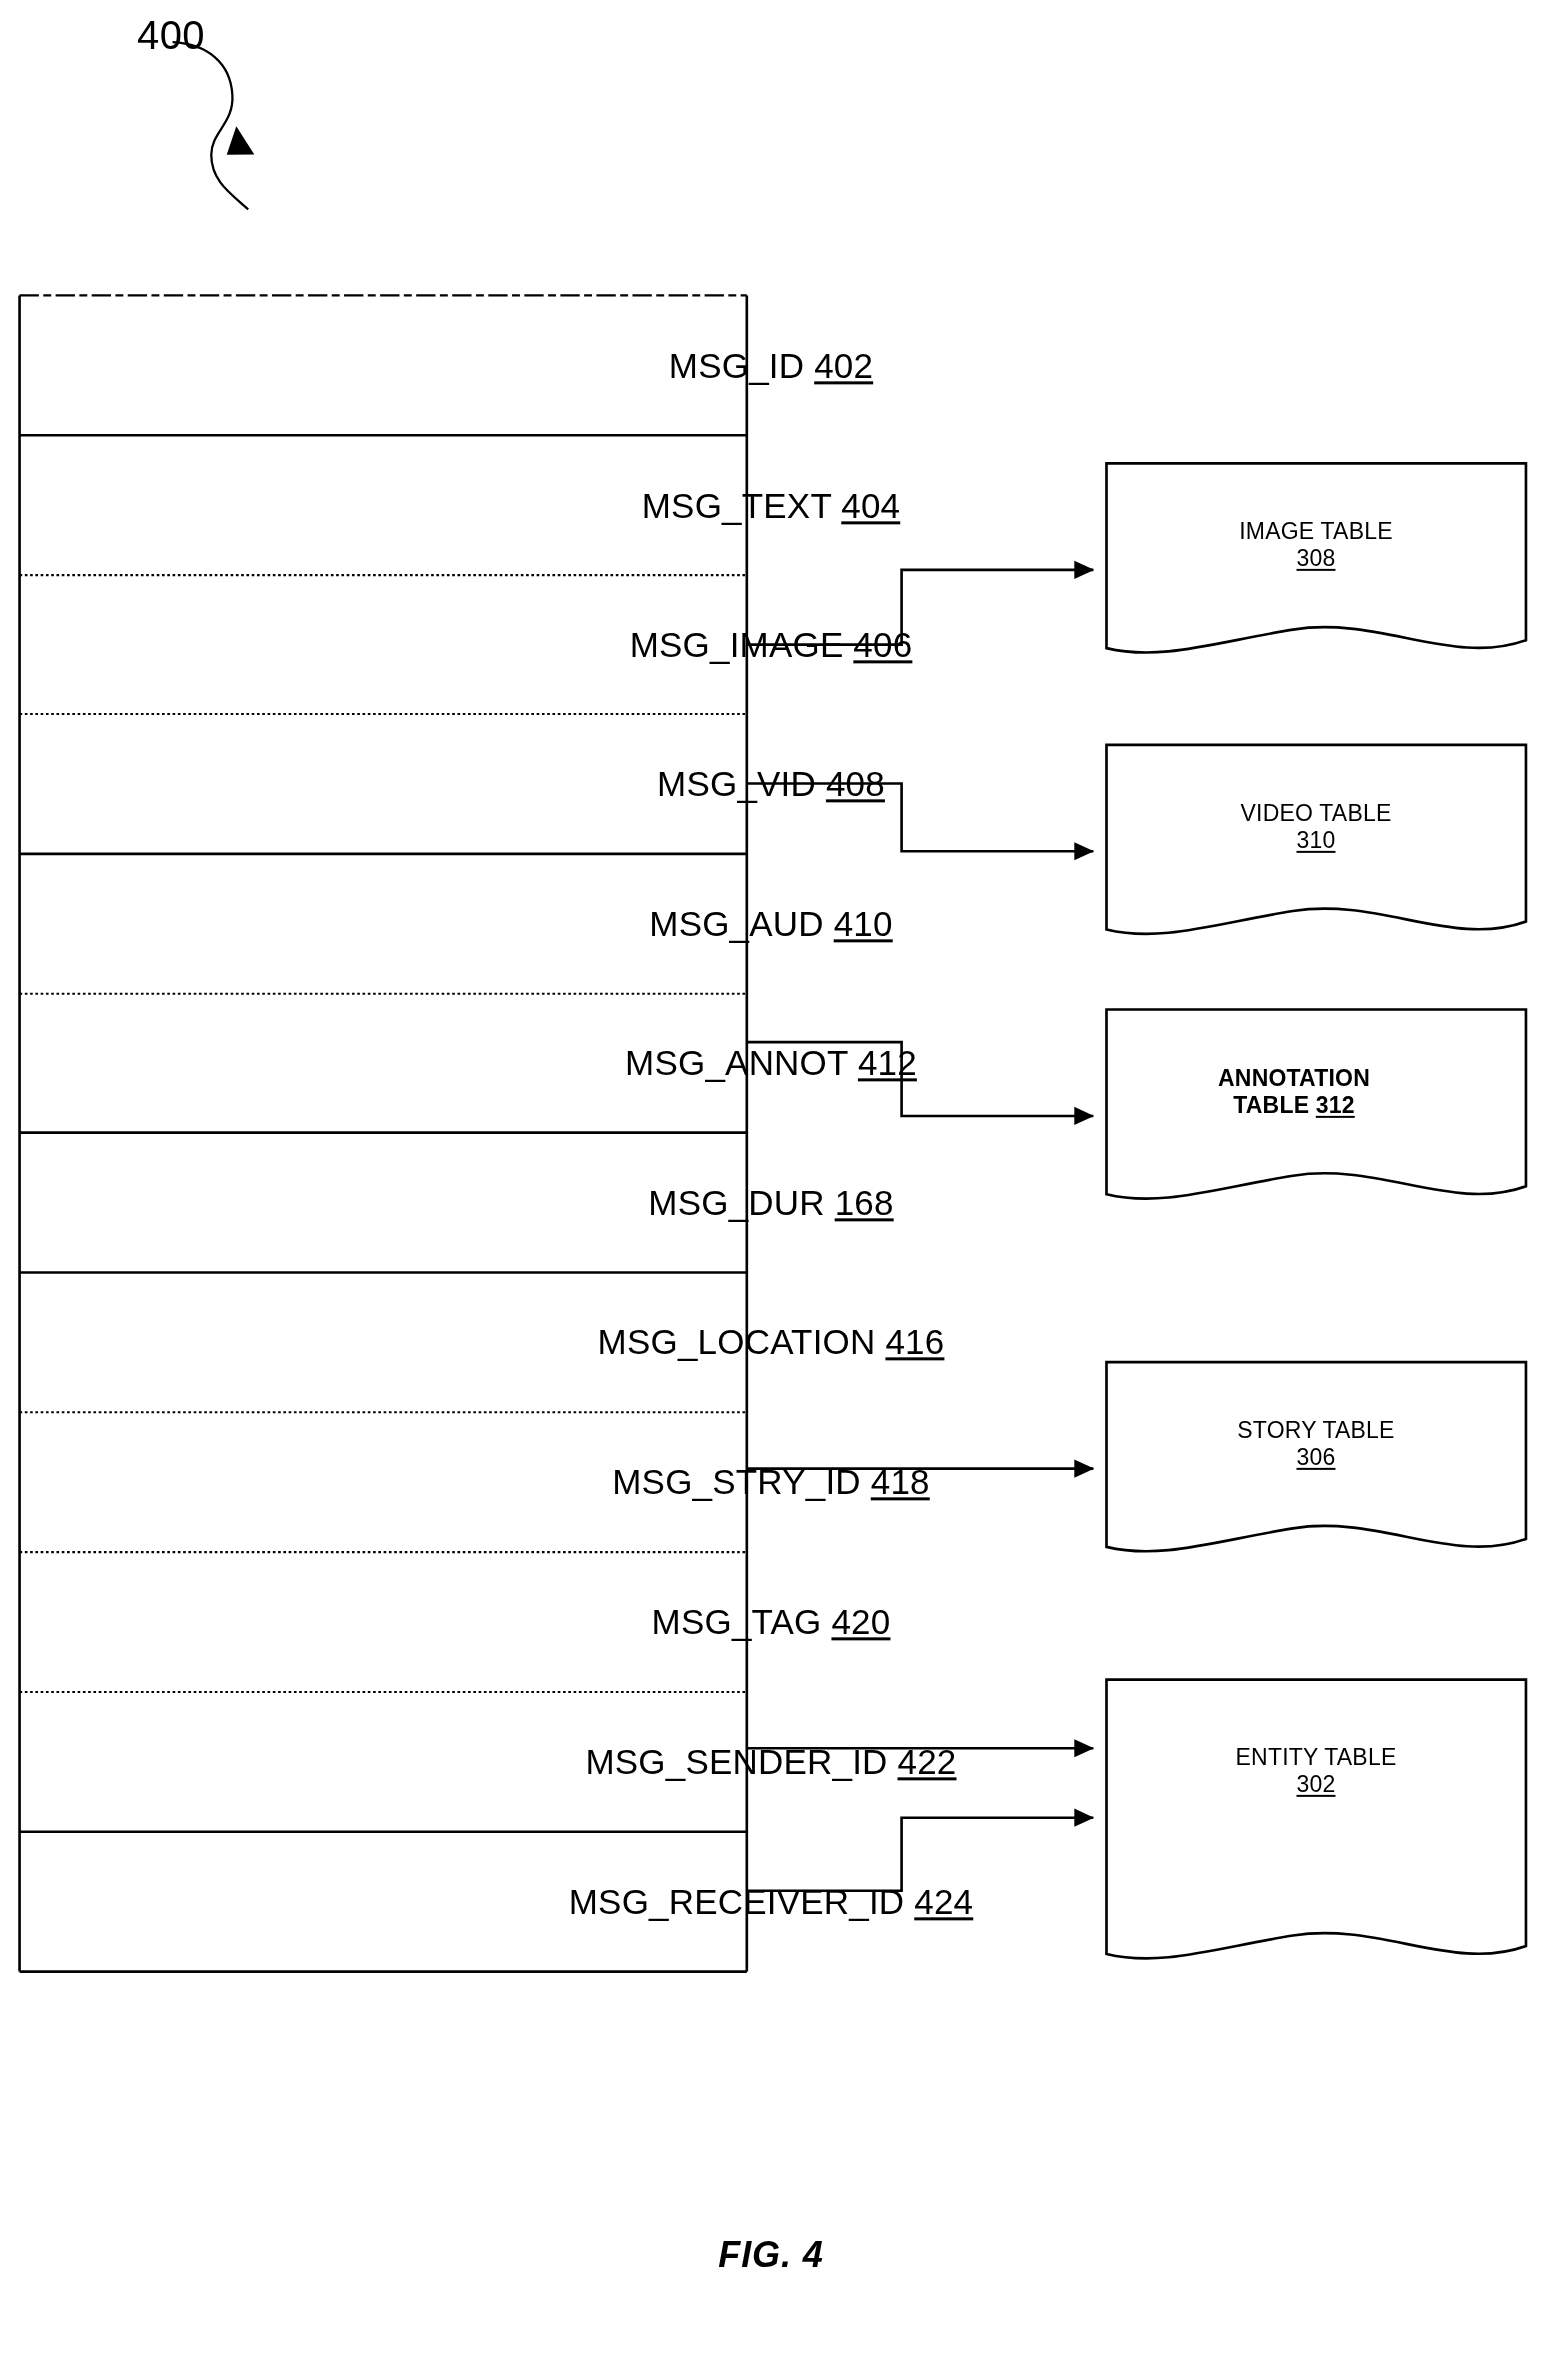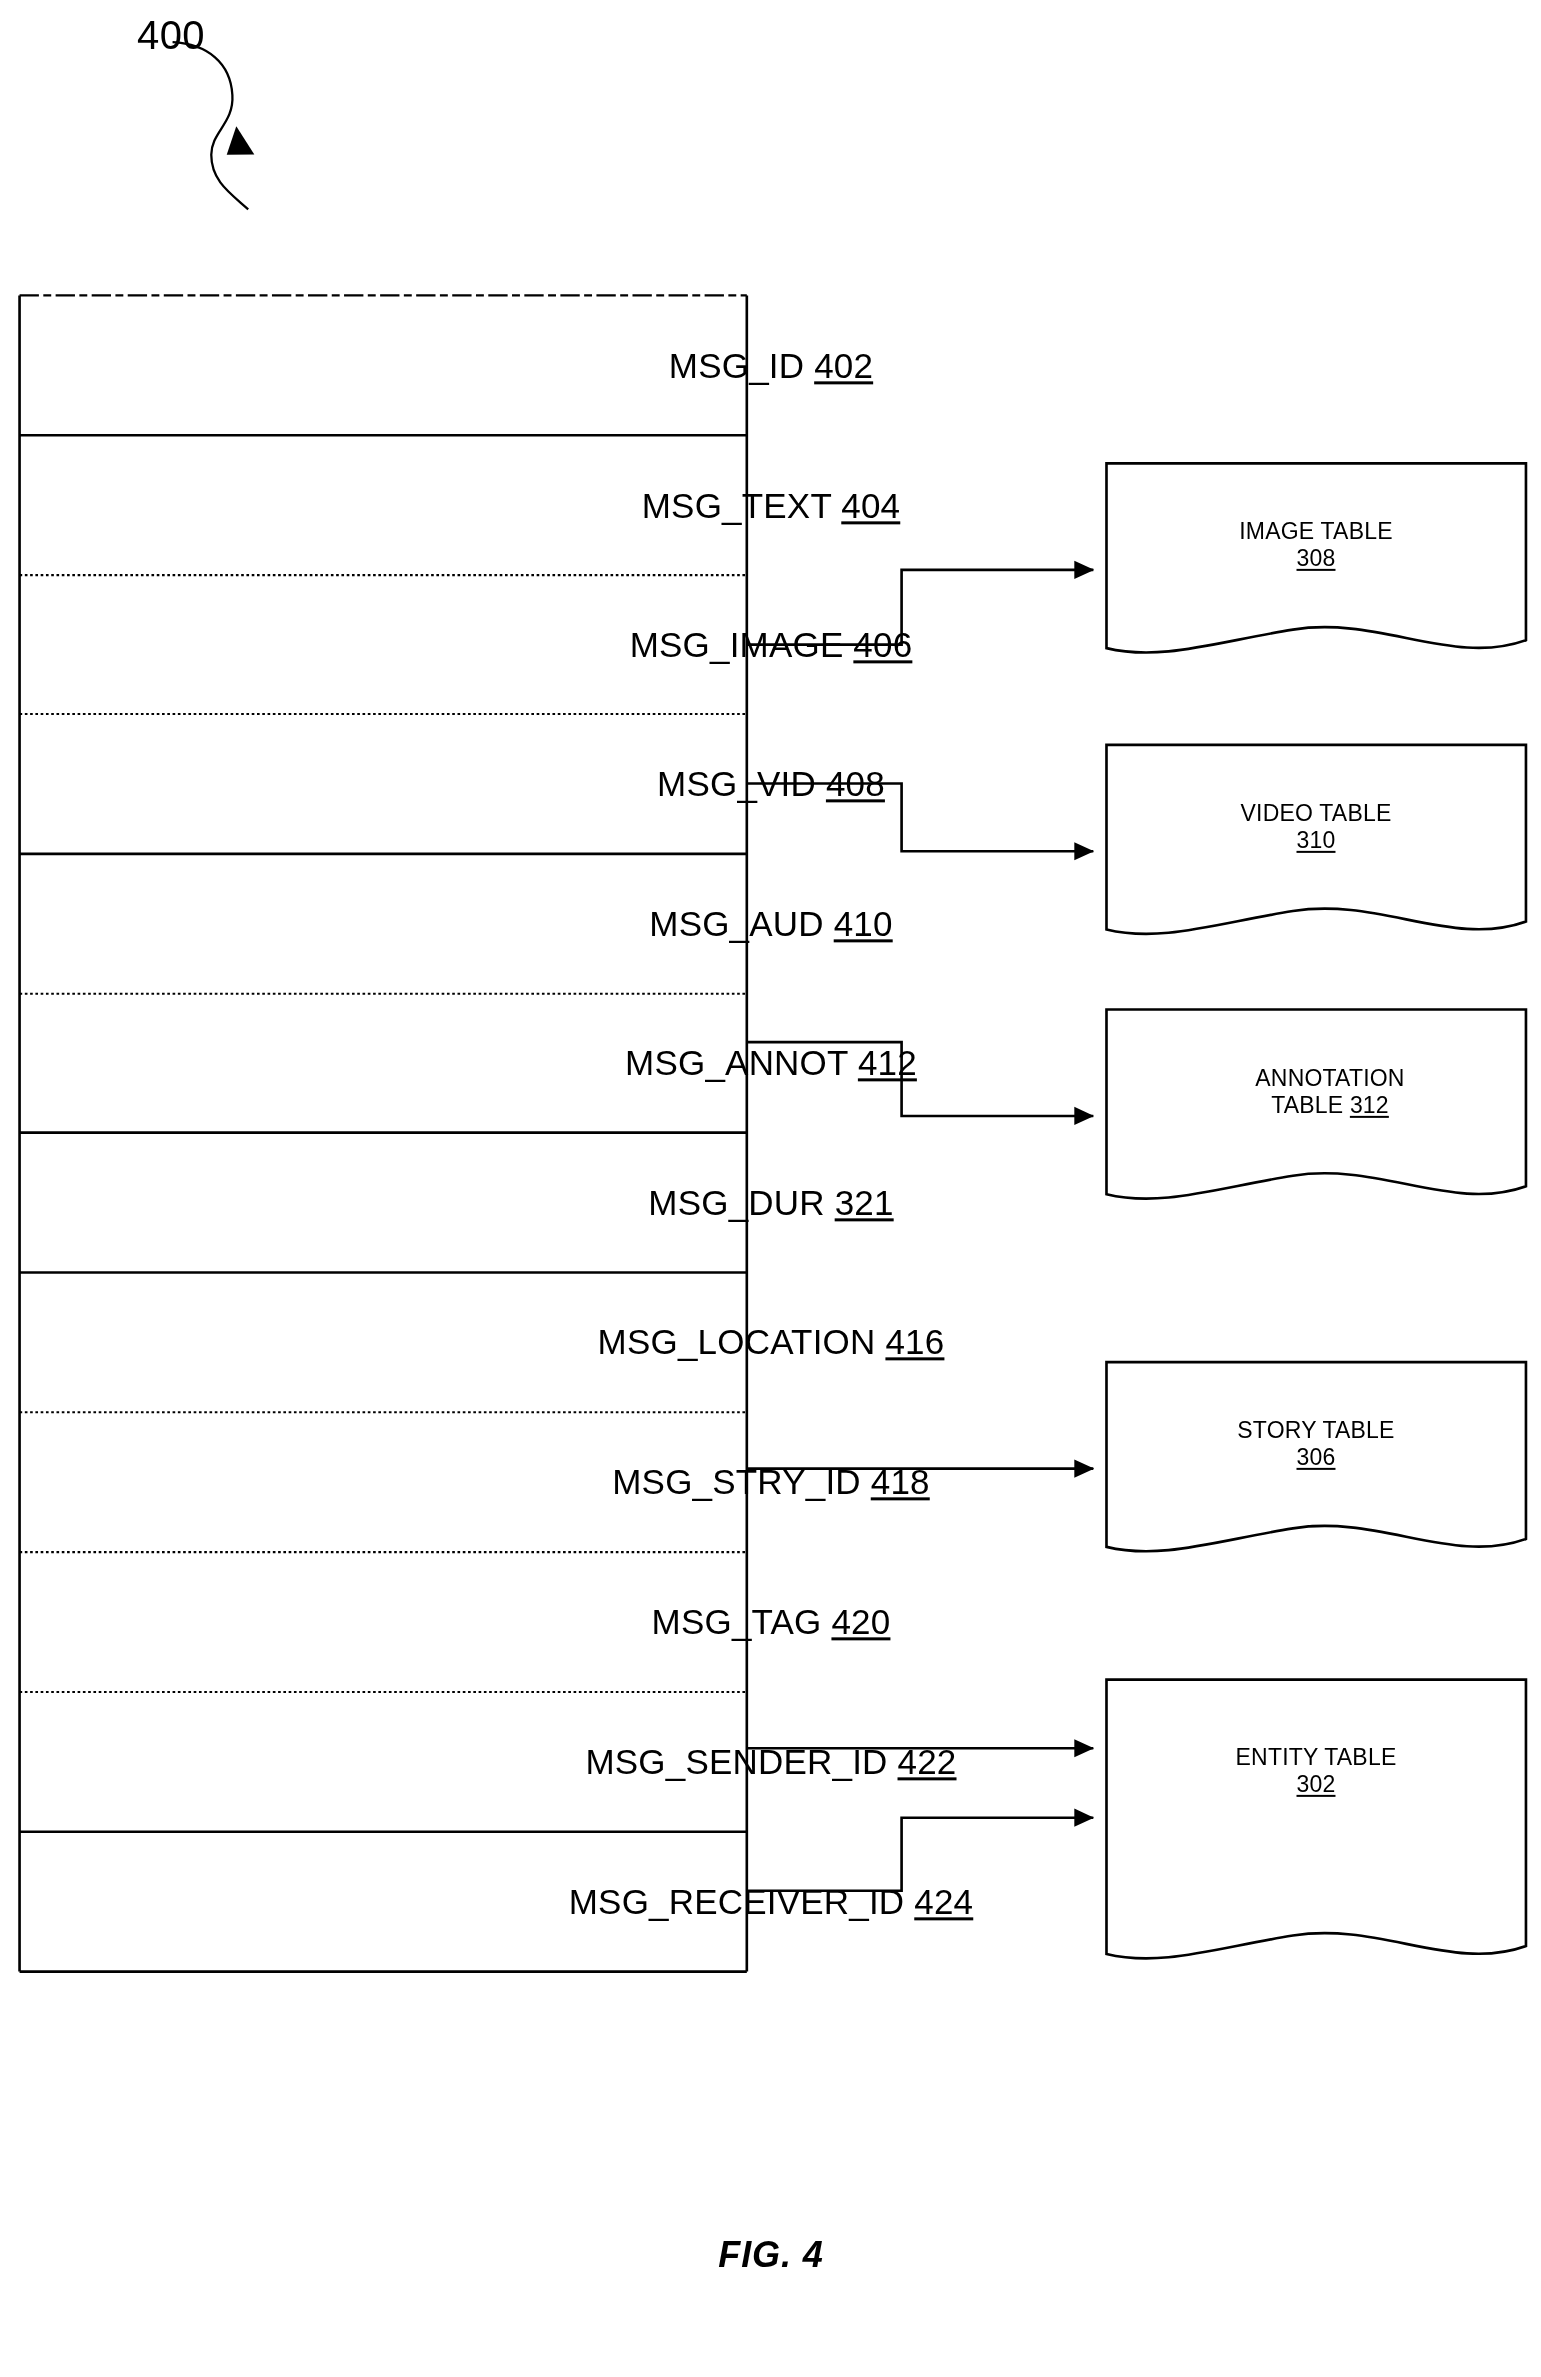--- a/index.html
+++ b/index.html
@@ -206,21 +206,21 @@
     <span class="refnum">410</span>
   </div>
 
   <div class="lbl field-row-label" style="top:1063px;">
     <span>MSG_ANNOT </span>
     <span class="refnum">412</span>
   </div>
 
   <div class="lbl field-row-label" style="top:1203px;">
     <span>MSG_DUR </span>
-    <span class="refnum">321</span>
+    <span class="refnum">168</span>
   </div>
 
   <div class="lbl field-row-label" style="top:1342px;">
     <span>MSG_LOCATION </span>
     <span class="refnum">416</span>
   </div>
 
   <div class="lbl field-row-label" style="top:1482px;">
     <span>MSG_STRY_ID </span>
     <span class="refnum">418</span>
@@ -244,21 +244,21 @@
   <div class="lbl table-box-label" style="left:1106px; width:420px; top:545px;">
     <span class="ln">IMAGE TABLE</span>
     <span class="ln refnum">308</span>
   </div>
 
   <div class="lbl table-box-label" style="left:1106px; width:420px; top:827px;">
     <span class="ln">VIDEO TABLE</span>
     <span class="ln refnum">310</span>
   </div>
 
-  <div class="lbl table-box-label" style="left:1142px; width:376px; top:1092px;">
+  <div class="lbl table-box-label" style="left:1106px; width:376px; top:1092px;font-weight:bold;">
     <span class="ln">ANNOTATION</span>
     <span class="ln"><span>TABLE</span> <span class="refnum">312</span></span>
   </div>
 
   <div class="lbl table-box-label" style="left:1106px; width:420px; top:1444px;">
     <span class="ln">STORY TABLE</span>
     <span class="ln refnum">306</span>
   </div>
 
   <div class="lbl table-box-label" style="left:1106px; width:420px; top:1771px;">

